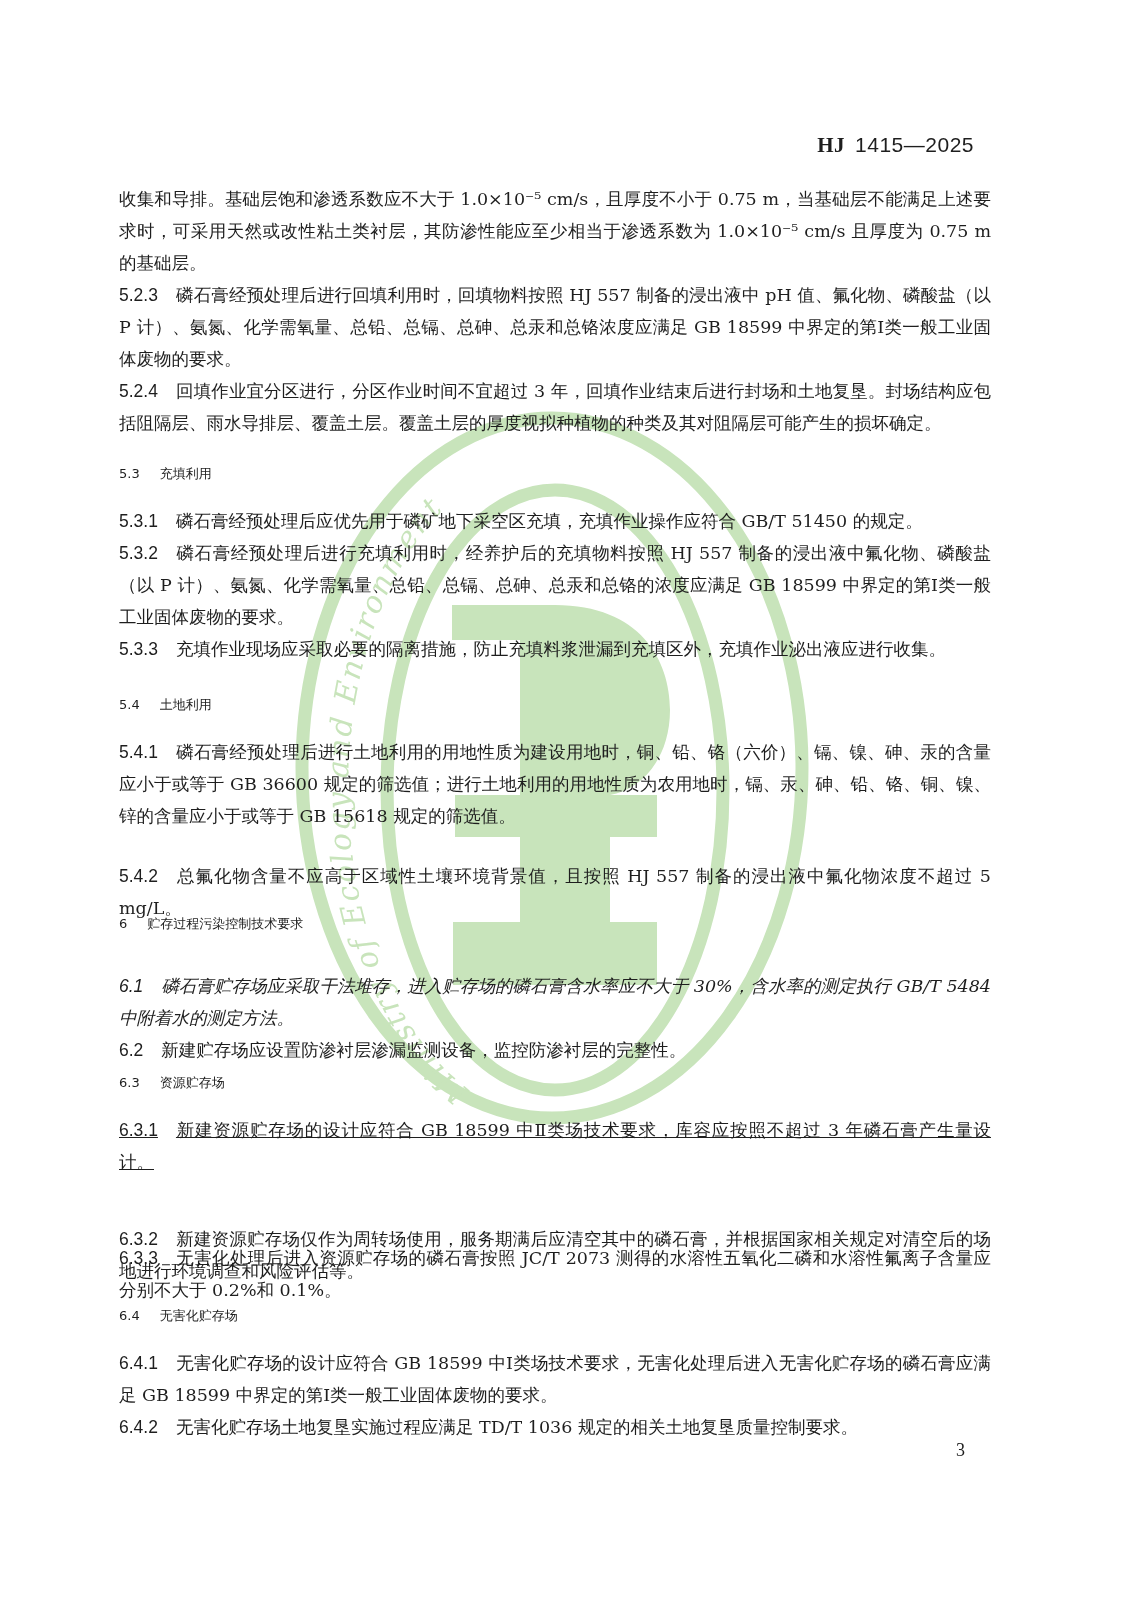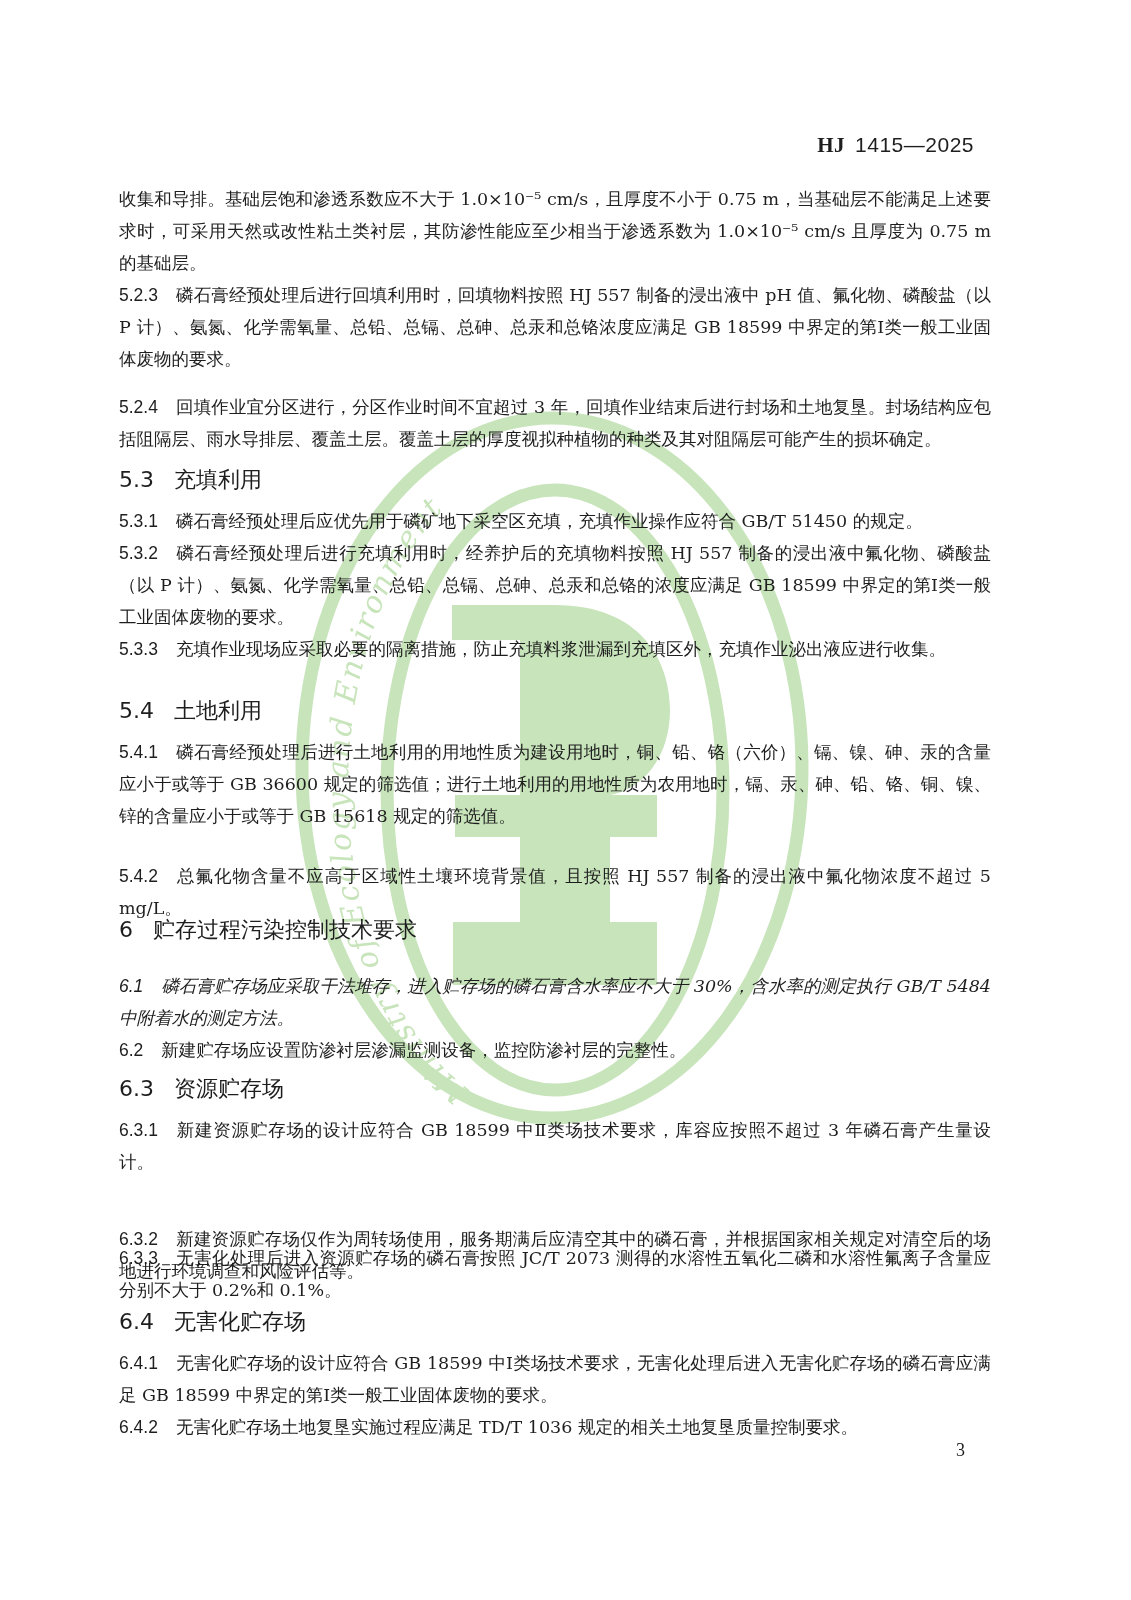--- a/index.html
+++ b/index.html
@@ -6,21 +6,21 @@
   body { width: 1131px; height: 1600px; position: relative; overflow: hidden;
          font-family: "DejaVu Serif", "Liberation Serif", serif; color: #1e1e1e; }
   .watermark { position: absolute; left: 0; top: 0; width: 1131px; height: 1600px; z-index: 0; pointer-events: none; }
   .content { position: absolute; left: 0; top: 0; width: 1116px; height: 1600px; z-index: 1; }
   .header { position: absolute; top: 133px; right: 142px; font-size: 21px; letter-spacing: 0.5px;
             font-family: "Liberation Sans", "DejaVu Sans", sans-serif; }
   .header .hj { font-family: "Liberation Serif", serif; font-weight: bold; margin-right: 10px; }
   .body-text { position: absolute; left: 119px; width: 872px; font-size: 17.5px; line-height: 32px; text-align: justify; }
   .para { margin: 0; }
   .clause-num { font-family: "Liberation Sans", "DejaVu Sans", sans-serif; margin-right: 18px; }
-  .heading { position: absolute; left: 119px; font-size: 22px; font-family: "DejaVu Sans", "Liberation Sans", sans-serif; }
+  .heading { position: absolute; left: 119px; font-size: 13px; font-family: "DejaVu Sans", "Liberation Sans", sans-serif; }
   .heading .num { display: inline-block; margin-right: 20px; }
   .page-num { position: absolute; left: 956px; top: 1440px; font-size: 18px; font-family: "Liberation Serif", serif; }
 </style>
 </head>
 <body>
 
 <svg class="watermark" viewBox="0 0 1131 1600" xmlns="http://www.w3.org/2000/svg">
   <defs>
     <path id="wm-arc" d="M 470 1090 A 205 330 0 0 1 480 480" fill="none"></path>
   </defs>
@@ -48,21 +48,21 @@
     <span class="hj">HJ</span><span>1415—2025</span>
   </div>
 
   <div id="blocks">
       <div class="body-text" style="top: 183px;">
         <p class="para"><span>收集和导排。基础层饱和渗透系数应不大于 1.0×10⁻⁵ cm/s，且厚度不小于 0.75 m，当基础层不能满足上述要求时，可采用天然或改性粘土类衬层，其防渗性能应至少相当于渗透系数为 1.0×10⁻⁵ cm/s 且厚度为 0.75 m 的基础层。</span></p>
       </div>
       <div class="body-text" style="top: 279px;">
         <p class="para"><span class="clause-num">5.2.3</span><span>磷石膏经预处理后进行回填利用时，回填物料按照 HJ 557 制备的浸出液中 pH 值、氟化物、磷酸盐（以 P 计）、氨氮、化学需氧量、总铅、总镉、总砷、总汞和总铬浓度应满足 GB 18599 中界定的第Ⅰ类一般工业固体废物的要求。</span></p>
       </div>
-      <div class="body-text" style="top: 391px;">
+      <div class="body-text" style="top: 375px;">
         <p class="para"><span class="clause-num">5.2.4</span><span>回填作业宜分区进行，分区作业时间不宜超过 3 年，回填作业结束后进行封场和土地复垦。封场结构应包括阻隔层、雨水导排层、覆盖土层。覆盖土层的厚度视拟种植物的种类及其对阻隔层可能产生的损坏确定。</span></p>
       </div>
       <div class="heading" style="top: 465px;"><span class="num">5.3</span><span>充填利用</span></div>
       <div class="body-text" style="top: 505px;">
         <p class="para"><span class="clause-num">5.3.1</span><span>磷石膏经预处理后应优先用于磷矿地下采空区充填，充填作业操作应符合 GB/T 51450 的规定。</span></p>
       </div>
       <div class="body-text" style="top: 537px;">
         <p class="para"><span class="clause-num">5.3.2</span><span>磷石膏经预处理后进行充填利用时，经养护后的充填物料按照 HJ 557 制备的浸出液中氟化物、磷酸盐（以 P 计）、氨氮、化学需氧量、总铅、总镉、总砷、总汞和总铬的浓度应满足 GB 18599 中界定的第Ⅰ类一般工业固体废物的要求。</span></p>
       </div>
       <div class="body-text" style="top: 633px;">
@@ -76,21 +76,21 @@
         <p class="para"><span class="clause-num">5.4.2</span><span>总氟化物含量不应高于区域性土壤环境背景值，且按照 HJ 557 制备的浸出液中氟化物浓度不超过 5 mg/L。</span></p>
       </div>
       <div class="heading" style="top: 915px; text-align: center;"><span class="num">6</span><span>贮存过程污染控制技术要求</span></div>
       <div class="body-text" style="top: 970px; font-style: italic;">
         <p class="para"><span class="clause-num">6.1</span><span>磷石膏贮存场应采取干法堆存，进入贮存场的磷石膏含水率应不大于 30%，含水率的测定执行 GB/T 5484 中附着水的测定方法。</span></p>
       </div>
       <div class="body-text" style="top: 1034px;">
         <p class="para"><span class="clause-num">6.2</span><span>新建贮存场应设置防渗衬层渗漏监测设备，监控防渗衬层的完整性。</span></p>
       </div>
       <div class="heading" style="top: 1074px;"><span class="num">6.3</span><span>资源贮存场</span></div>
-      <div class="body-text" style="top: 1114px;">
+      <div class="body-text" style="top: 1114px; text-decoration: underline;">
         <p class="para"><span class="clause-num">6.3.1</span><span>新建资源贮存场的设计应符合 GB 18599 中Ⅱ类场技术要求，库容应按照不超过 3 年磷石膏产生量设计。</span></p>
       </div>
       <div class="body-text" style="top: 1223px;">
         <p class="para"><span class="clause-num">6.3.2</span><span>新建资源贮存场仅作为周转场使用，服务期满后应清空其中的磷石膏，并根据国家相关规定对清空后的场地进行环境调查和风险评估等。</span></p>
       </div>
       <div class="body-text" style="top: 1242px;">
         <p class="para"><span class="clause-num">6.3.3</span><span>无害化处理后进入资源贮存场的磷石膏按照 JC/T 2073 测得的水溶性五氧化二磷和水溶性氟离子含量应分别不大于 0.2%和 0.1%。</span></p>
       </div>
       <div class="heading" style="top: 1307px;"><span class="num">6.4</span><span>无害化贮存场</span></div>
       <div class="body-text" style="top: 1347px;">

